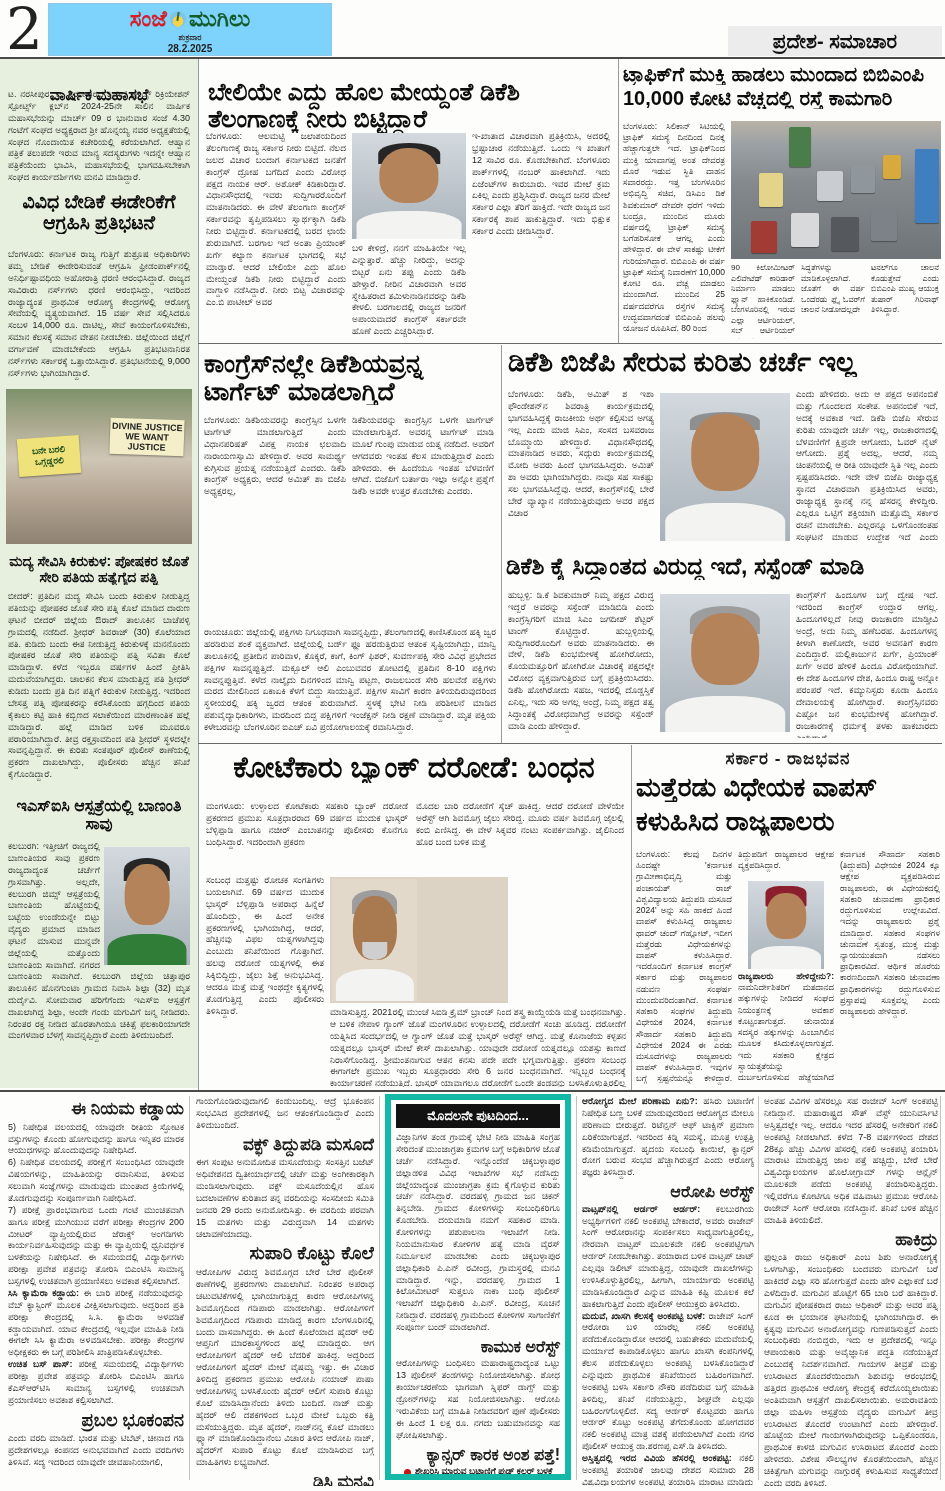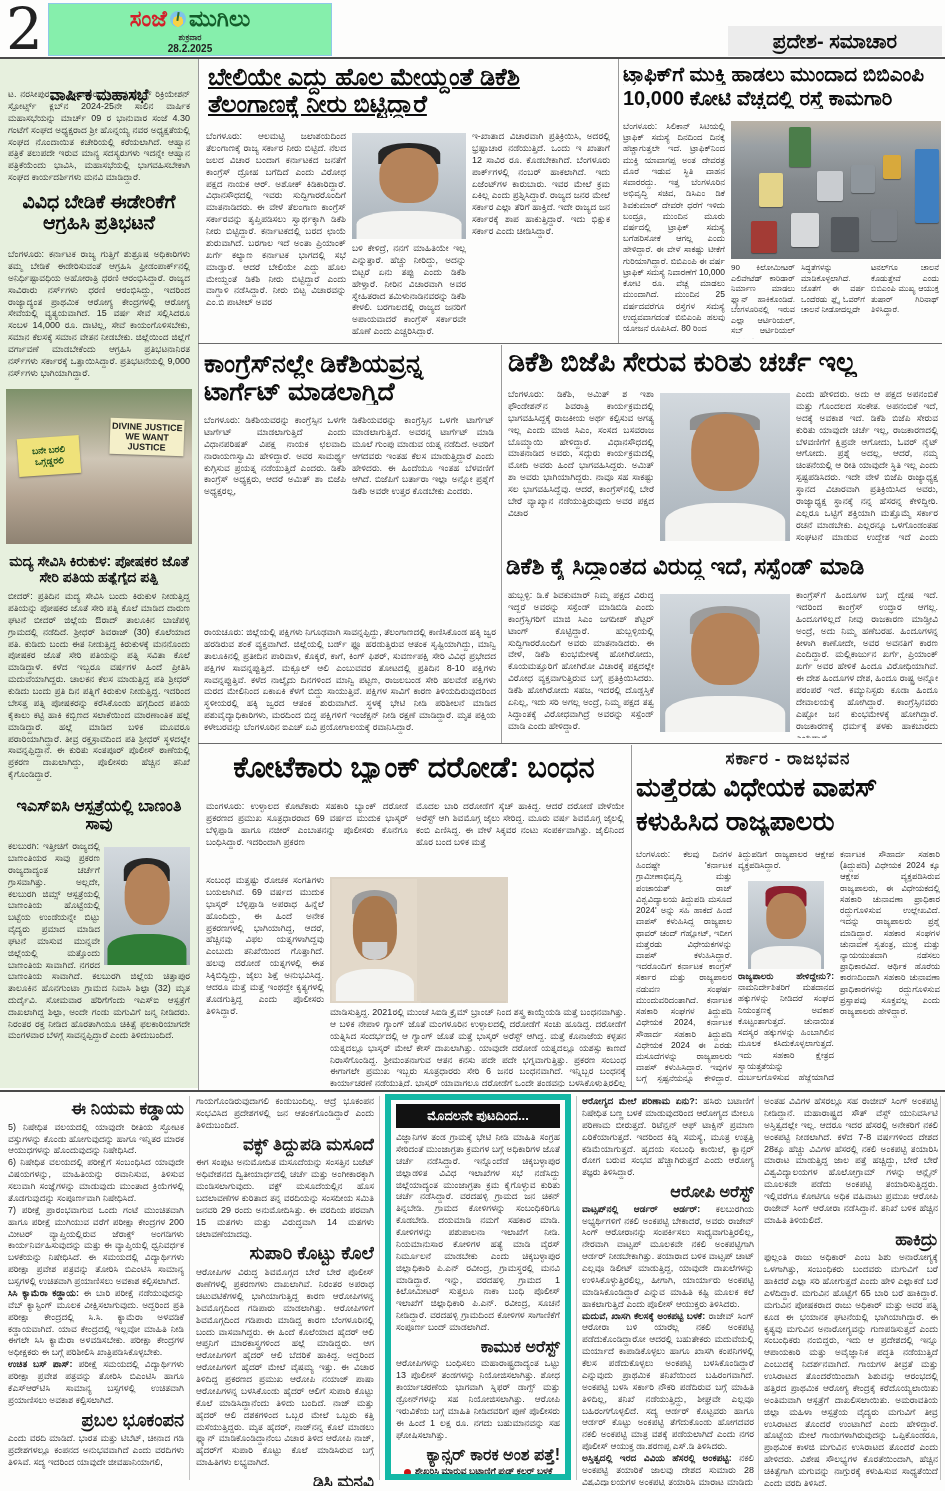--- a/index.html
+++ b/index.html
@@ -9,21 +9,21 @@
   .rule-h{position:absolute;background:#4a4a4a;height:2px;}
   .rule-v{position:absolute;background:#9a9a9a;width:1px;}
   .body-txt{font-size:9px;line-height:1.32;text-align:justify;overflow:hidden;color:#222;}
   .body-txt p{margin:0 0 2px 0;text-indent:10px;}
   .body-txt p.noind{text-indent:0;}
   .hl{font-weight:bold;color:#0d0d0d;line-height:1.12;overflow:hidden;}
   .hl-c{text-align:center;}
   .kicker{font-weight:bold;font-size:17px;text-align:center;letter-spacing:1px;}
   
   #pagenum{font-family:"DejaVu Serif", serif;font-size:58px;line-height:1;color:#222;}
-  #masthead{background:#86efac;border:1px solid #8fc7e8;display:flex;flex-direction:column;align-items:center;justify-content:center;}
+  #masthead{background:#7dd3fc;border:1px solid #8fc7e8;display:flex;flex-direction:column;align-items:center;justify-content:center;}
   #masthead .ttl{font-size:22px;font-weight:bold;display:flex;align-items:center;gap:3px;}
   #masthead .t-red{color:#d3202a;}
   #masthead .t-grn{color:#145c2a;}
   .logo{width:16px;height:16px;border-radius:50%;background:radial-gradient(circle at 50% 65%,#f7d247 0 40%,#7fc3e8 41% 100%);position:relative;}
   .logo:after{content:"";position:absolute;left:7px;top:1px;width:2px;height:9px;background:#2e6b2e;transform:rotate(8deg);}
   #masthead .day{font-size:8px;font-weight:bold;color:#333;margin-top:1px;}
   #masthead .date{font-size:10px;font-weight:bold;color:#222;}
   #section-box{background:#ececec;display:flex;align-items:center;justify-content:center;
                font-size:20px;font-weight:bold;color:#111;}
   
@@ -104,21 +104,21 @@
           <span class="head"></span>
           <span class="shirt"></span>
       </div>
       <div class="abs body-txt" style="left:0;top:0;width:92px;height:128px;">ಕಲಬುರಗಿ: ಇತ್ತೀಚಿಗೆ ರಾಜ್ಯದಲ್ಲಿ ಬಾಣಂತಿಯರ ಸಾವು ಪ್ರಕರಣ ರಾಜ್ಯದಾದ್ಯಂತ ಚರ್ಚೆಗೆ ಗ್ರಾಸವಾಗಿತ್ತು. ಅಲ್ಲದೇ, ಕಲಬುರಗಿ ಜಿಮ್ಸ್ ಆಸ್ಪತ್ರೆಯಲ್ಲಿ ಬಾಣಂತಿಯ ಹೊಟ್ಟೆಯಲ್ಲಿ ಬಟ್ಟೆಯ ಉಂಡೆಯನ್ನೇ ಬಿಟ್ಟು ವೈದ್ಯರು ಪ್ರಮಾದ ಮಾಡಿದ ಘಟನೆ ಮಾಸುವ ಮುನ್ನವೇ ಜಿಲ್ಲೆಯಲ್ಲಿ ಮತ್ತೊಂದು ಬಾಣಂತಿಯ ಸಾವಾಗಿದೆ. ನಗರದ ಸೇಡಂ ರಸ್ತೆಯಲ್ಲಿರುವ ಇಎಸ್‌ಐ ಆಸ್ಪತ್ರೆಯಲ್ಲಿ ಲೋ ಬಿಪಿಯಿಂದ</div>
       <div class="abs body-txt" style="left:0;top:130px;width:182px;height:108px;">ಬಾಣಂತಿಯ ಸಾವಾಗಿದೆ. ಕಲಬುರಗಿ ಜಿಲ್ಲೆಯ ಚಿತ್ತಾಪುರ ತಾಲೂಕಿನ ಹೊನಗುಂಟಾ ಗ್ರಾಮದ ನಿವಾಸಿ ಶಿಲ್ಪಾ (32) ಮೃತ ದುರ್ದೈವಿ. ಸೋಮವಾರ ಹೆರಿಗೆಗೆಂದು ಇಎಸ್‌ಐ ಆಸ್ಪತ್ರೆಗೆ ದಾಖಲಾಗಿದ್ದ ಶಿಲ್ಪಾ, ಅಂದೇ ಗಂಡು ಮಗುವಿಗೆ ಜನ್ಮ ನೀಡಿದರು. ನಿರಂತರ ರಕ್ತ ನೀಡಿದ ಹೊರತಾಗಿಯೂ ಚಿಕಿತ್ಸೆ ಫಲಕಾರಿಯಾಗದೇ ಮಂಗಳವಾರ ಬೆಳಗ್ಗೆ ಸಾವನ್ನಪ್ಪಿದ್ದಾರೆ ಎಂದು ತಿಳಿದುಬಂದಿದೆ.</div>
     </div>
   </div>
   <div class="rule-v" style="left:198px;top:59px;height:1031px;"></div>
 
   <div class="abs" style="left:200px;top:59px;width:416px;height:284px;">
-    <div class="abs hl" style="left:8px;top:5px;width:400px;font-size:24px;text-decoration:underline;">ಬೇಲಿಯೇ ಎದ್ದು ಹೊಲ ಮೇಯ್ದಂತೆ ಡಿಕೆಶಿ ತೆಲಂಗಾಣಕ್ಕೆ ನೀರು ಬಿಟ್ಟಿದ್ದಾರೆ</div>
+    <div class="abs hl" style="left:8px;top:20px;width:400px;font-size:24px;">ಬೇಲಿಯೇ ಎದ್ದು ಹೊಲ ಮೇಯ್ದಂತೆ ಡಿಕೆಶಿ ತೆಲಂಗಾಣಕ್ಕೆ ನೀರು ಬಿಟ್ಟಿದ್ದಾರೆ</div>
     <div class="abs body-txt" style="left:6px;top:72px;width:140px;height:206px;">ಬೆಂಗಳೂರು: ಆಲಮಟ್ಟಿ ಜಲಾಶಯದಿಂದ ತೆಲಂಗಾಣಕ್ಕೆ ರಾಜ್ಯ ಸರ್ಕಾರ ನೀರು ಬಿಟ್ಟಿದೆ. ನೆಲದ ಜಲದ ವಿಚಾರ ಬಂದಾಗ ಕರ್ನಾಟಕದ ಜನತೆಗೆ ಕಾಂಗ್ರೆಸ್ ದ್ರೋಹ ಬಗೆದಿದೆ ಎಂದು ವಿರೋಧ ಪಕ್ಷದ ನಾಯಕ ಆರ್. ಅಶೋಕ್ ಕಿಡಿಕಾರಿದ್ದಾರೆ. ವಿಧಾನಸೌಧದಲ್ಲಿ ಇವರು ಸುದ್ದಿಗಾರರೊಂದಿಗೆ ಮಾತನಾಡಿದರು. ಈ ವೇಳೆ ತೆಲಂಗಾಣ ಕಾಂಗ್ರೆಸ್ ಸರ್ಕಾರವನ್ನು ತೃಪ್ತಿಪಡಿಸಲು ಸ್ವಾರ್ಥಕ್ಕಾಗಿ ಡಿಕೆಶಿ ನೀರು ಬಿಟ್ಟಿದ್ದಾರೆ. ಕರ್ನಾಟಕದಲ್ಲಿ ಬರದ ಛಾಯೆ ಶುರುವಾಗಿದೆ. ಬರಗಾಲ ಇದೆ ಅಂತಾ ಪ್ರಿಯಾಂಕ್ ಖರ್ಗೆ ಕಲ್ಯಾಣ ಕರ್ನಾಟಕ ಭಾಗದಲ್ಲಿ ಸಭೆ ಮಾಡ್ತಾರೆ. ಆದರೆ ಬೇಲಿಯೇ ಎದ್ದು ಹೊಲ ಮೇಯ್ದಂತೆ ಡಿಕೆಶಿ ನೀರು ಬಿಟ್ಟಿದ್ದಾರೆ ಎಂದು ವಾಗ್ದಾಳಿ ನಡೆಸಿದ್ದಾರೆ. ನೀರು ಬಿಟ್ಟ ವಿಚಾರವನ್ನು ಎಂ.ಬಿ ಪಾಟೀಲ್ ಅವರ</div>
     <div class="portrait abs" style="left:152px;top:74px;width:114px;height:106px;">
       <span class="hair"></span>
         <span class="head"></span>
         <span class="shirt"></span>
     </div>
     <div class="abs body-txt" style="left:152px;top:184px;width:114px;height:94px;">ಬಳಿ ಕೇಳಿದ್ರೆ, ನನಗೆ ಮಾಹಿತಿಯೇ ಇಲ್ಲ ಎನ್ನುತ್ತಾರೆ. ಹೆಚ್ಚು ನೀರಿದ್ದು, ಅದನ್ನು ಬಿಟ್ಟರೆ ಏನು ತಪ್ಪು ಎಂದು ಡಿಕೆಶಿ ಹೇಳ್ತಾರೆ. ನೀರಿನ ವಿಚಾರವಾಗಿ ಅವರ ಸ್ನೇಹಿತರಾದ ತಮಿಳುನಾಡಿನವರನ್ನು ಡಿಕೆಶಿ ಕೇಳಲಿ. ಬರಗಾಲದಲ್ಲಿ ರಾಜ್ಯದ ಜನರಿಗೆ ಅಪಾಯವಾದರೆ ಕಾಂಗ್ರೆಸ್ ಸರ್ಕಾರವೇ ಹೊಣೆ ಎಂದು ಎಚ್ಚರಿಸಿದ್ದಾರೆ.</div>
     <div class="abs body-txt" style="left:272px;top:72px;width:138px;height:206px;">ಇ-ಖಾತಾದ ವಿಚಾರವಾಗಿ ಪ್ರತಿಕ್ರಿಯಿಸಿ, ಅದರಲ್ಲಿ ಭ್ರಷ್ಟಾಚಾರ ನಡೆಯುತ್ತಿದೆ. ಒಂದು ಇ ಖಾತಾಗೆ 12 ಸಾವಿರ ರೂ. ಕೊಡಬೇಕಾಗಿದೆ. ಬೆಂಗಳೂರು ಪಾರ್ಕ್‌ಗಳಲ್ಲಿ ನಂಬರ್ ಹಾಕಲಾಗಿದೆ. ಇದು ಏಜೆಂಟ್‌ಗಳ ಕಾರುಬಾರು. ಇವರ ಮೇಲೆ ಕ್ರಮ ಏಕಿಲ್ಲ ಎಂದು ಪ್ರಶ್ನಿಸಿದ್ದಾರೆ. ರಾಜ್ಯದ ಜನರ ಮೇಲೆ ಸರ್ಕಾರ ಎಲ್ಲಾ ತೆರಿಗೆ ಹಾಕ್ತಿದೆ. ಇದೇ ರಾಜ್ಯದ ಜನ ಸರ್ಕಾರಕ್ಕೆ ಶಾಪ ಹಾಕುತ್ತಿದ್ದಾರೆ. ಇದು ಭಿಕ್ಷುಕ ಸರ್ಕಾರ ಎಂದು ಚೀಡಿಸಿದ್ದಾರೆ.</div>
   </div>
   <div class="rule-v" style="left:618px;top:59px;height:284px;"></div>

